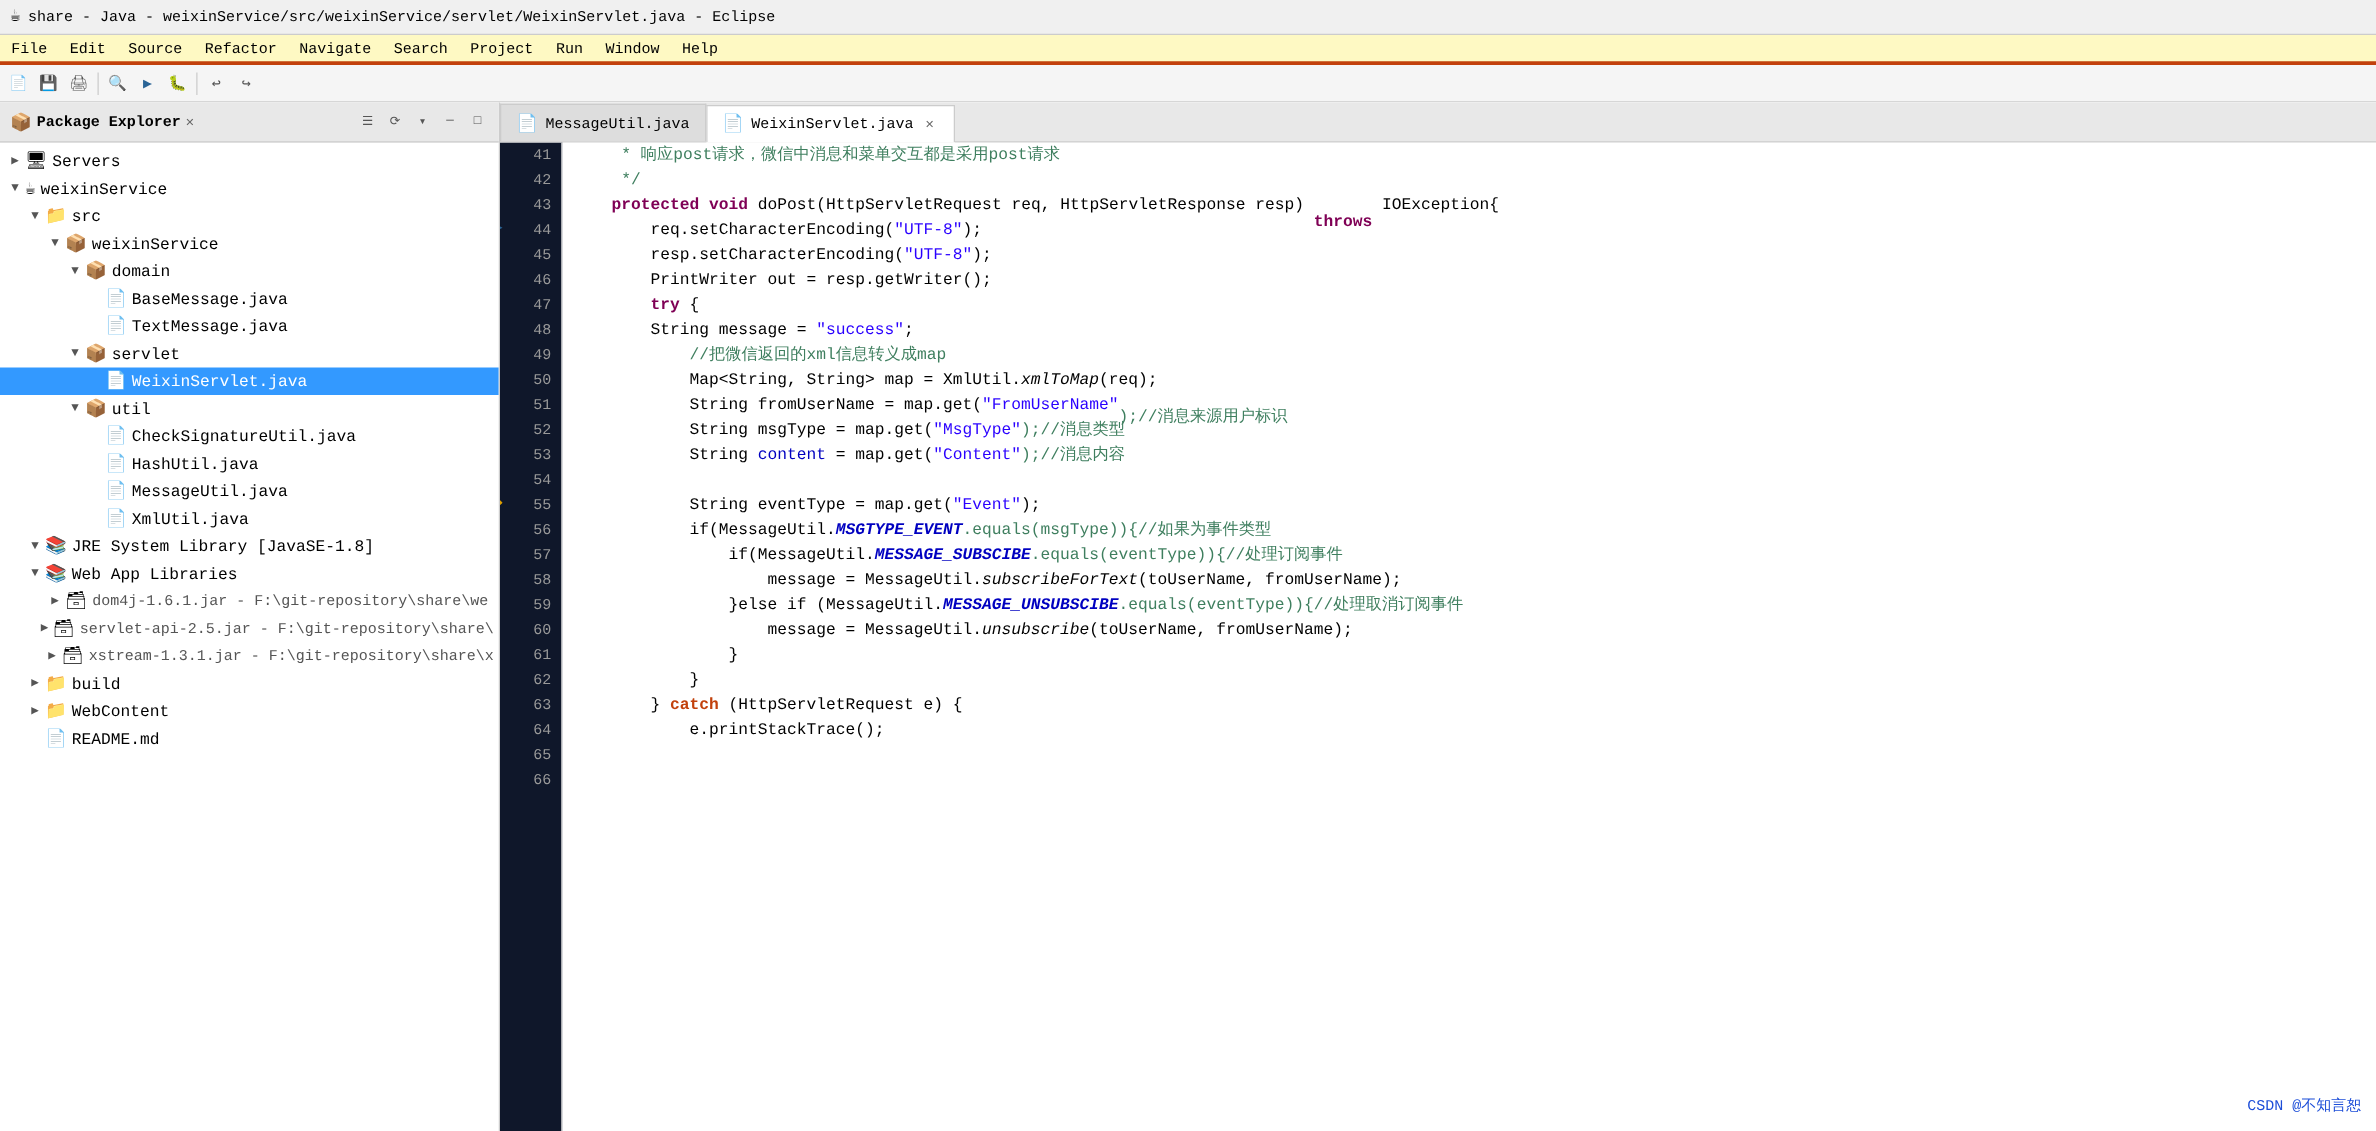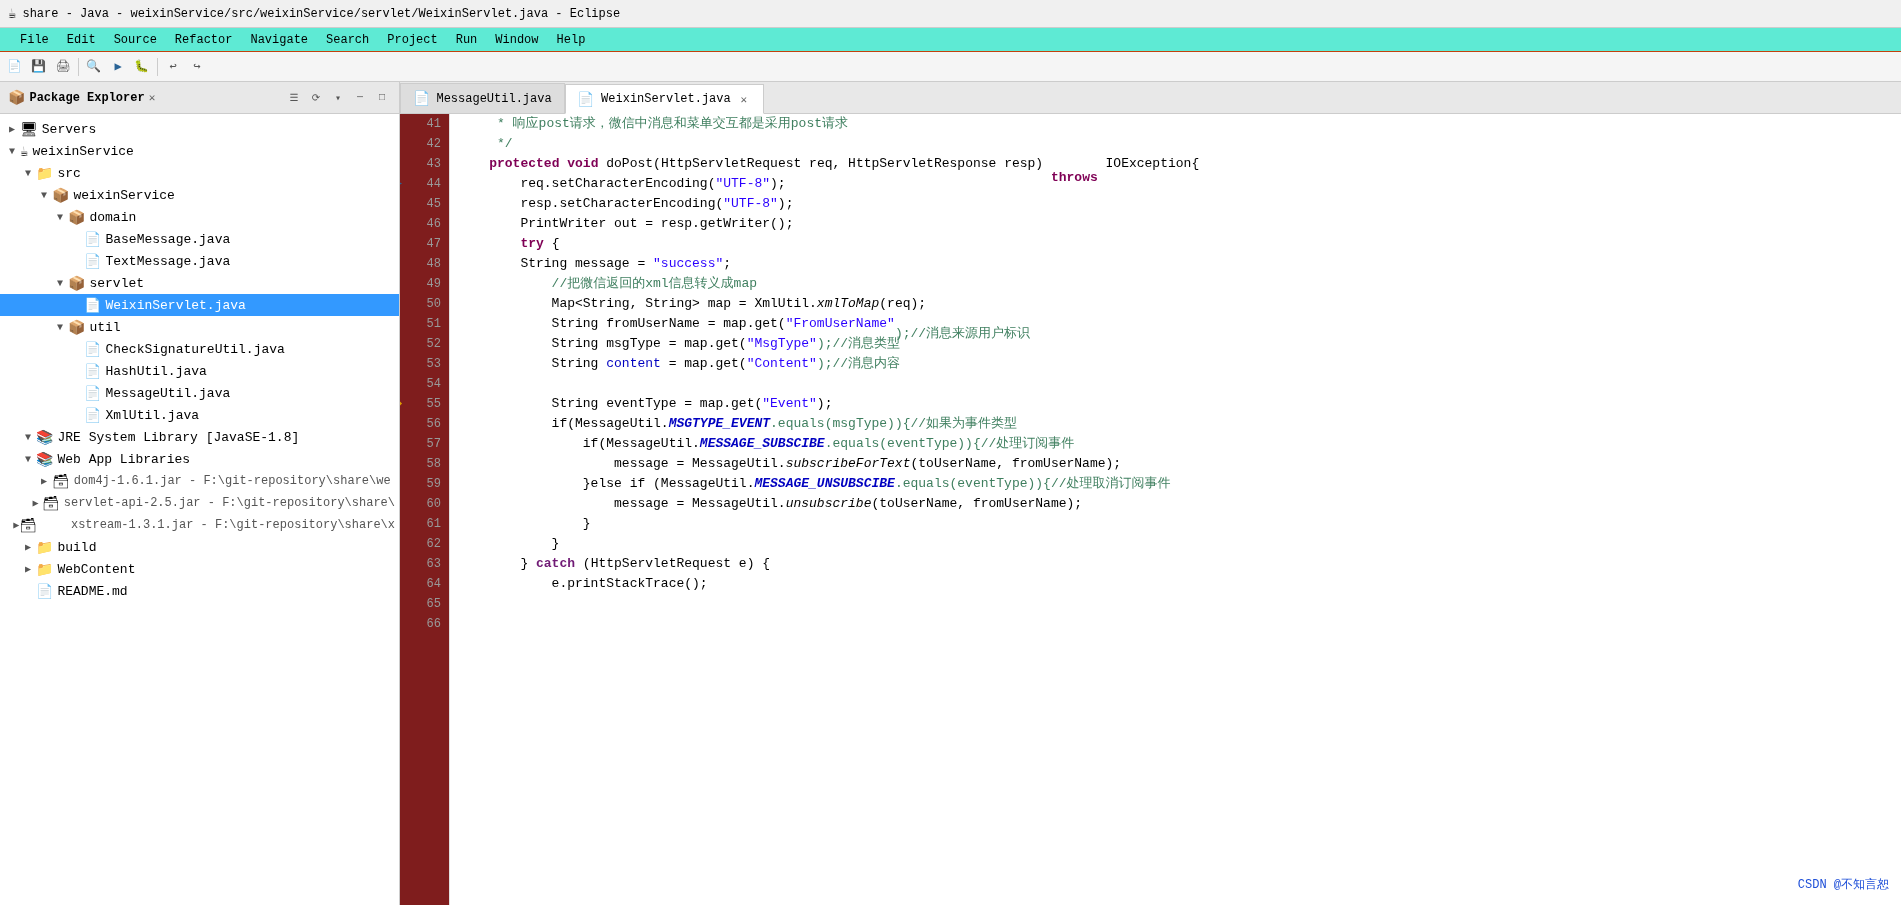--- a/index.html
+++ b/index.html
@@ -12,23 +12,23 @@
       padding: 4px 8px;
       font-size: 12px;
       display: flex;
       align-items: center;
       gap: 6px;
       height: 28px;
     }
     
     
     .menu-bar {
-      background: #5eead4;
-      border-bottom: 1px solid #c2410c;
-      padding: 2px 12px;
+      background: #fef9c3;
+      border-bottom: 3px solid #c2410c;
+      padding: 2px 1px;
       display: flex;
       gap: 2px;
       height: 24px;
       align-items: center;
     }
     .menu-item {
       padding: 2px 8px;
       font-size: 12px;
       cursor: pointer;
       color: #000;
@@ -168,21 +168,21 @@
       display: flex;
       flex: 1;
       overflow: hidden;
       font-family: 'Consolas', 'Courier New', monospace;
       font-size: 13px;
       line-height: 20px;
     }
     .line-numbers {
       width: 50px;
       min-width: 50px;
-      background: #7f1d1d;
+      background: #0f172a;
       border-right: 1px solid #e0e0e0;
       padding: 0 8px 0 4px;
       text-align: center;
       color: #999;
       overflow: hidden;
       user-select: none;
     }
     .line-number {
       height: 20px;
       display: flex;
@@ -390,21 +390,21 @@
         <div class="tree-item">
           <span class="tree-indent" style="width: 32px;"></span>
           <span class="tree-arrow">▶</span>
           <span class="tree-icon">🗃</span>
           <span class="item-text" style="font-size: 12px; color: rgb(85, 85, 85);">servlet-api-2.5.jar - F:\git-repository\share\</span>
         </div>
         <div class="tree-item">
           <span class="tree-indent" style="width: 32px;"></span>
           <span class="tree-arrow">▶</span>
           <span class="tree-icon">🗃</span>
-          <span class="item-text" style="font-size: 12px; color: rgb(85, 85, 85); margin-left: 30px;">xstream-1.3.1.jar - F:\git-repository\share\x</span>
+          <span class="item-text" style="font-size: 12px; color: rgb(85, 85, 85);">xstream-1.3.1.jar - F:\git-repository\share\x</span>
         </div>
         <div class="tree-item">
           <span class="tree-indent" style="width: 16px;"></span>
           <span class="tree-arrow">▶</span>
           <span class="tree-icon">📁</span>
           <span class="item-text">build</span>
         </div>
         <div class="tree-item">
           <span class="tree-indent" style="width: 16px;"></span>
           <span class="tree-arrow">▶</span>
@@ -479,21 +479,21 @@
           <div class="code-line"><span>            String </span><span style="color: rgb(0, 0, 192);">content</span><span> = map.get(</span><span style="color: rgb(42, 0, 255);">"Content"</span><span style="color: rgb(63, 127, 95);">);//消息内容</span></div>
           <div class="code-line"><span></span></div>
           <div class="code-line"><span>            String eventType = map.get(</span><span style="color: rgb(42, 0, 255);">"Event"</span><span>);</span></div>
           <div class="code-line"><span>            if(MessageUtil.</span><span style="color: rgb(0, 0, 192); font-style: italic; font-weight: bold;">MSGTYPE_EVENT</span><span style="color: rgb(63, 127, 95);">.equals(msgType)){//如果为事件类型</span></div>
           <div class="code-line"><span>                if(MessageUtil.</span><span style="color: rgb(0, 0, 192); font-style: italic; font-weight: bold;">MESSAGE_SUBSCIBE</span><span style="color: rgb(63, 127, 95);">.equals(eventType)){//处理订阅事件</span></div>
           <div class="code-line"><span>                    message = MessageUtil.</span><span style="font-style: italic;">subscribeForText</span><span>(toUserName, fromUserName);</span></div>
           <div class="code-line"><span>                }else if (MessageUtil.</span><span style="color: rgb(0, 0, 192); font-style: italic; font-weight: bold;">MESSAGE_UNSUBSCIBE</span><span style="color: rgb(63, 127, 95);">.equals(eventType)){//处理取消订阅事件</span></div>
           <div class="code-line"><span>                    message = MessageUtil.</span><span style="font-style: italic;">unsubscribe</span><span>(toUserName, fromUserName);</span></div>
           <div class="code-line"><span>                }</span></div>
           <div class="code-line"><span>            }</span></div>
-          <div class="code-line"><span>        } </span><span style="color: #701a75; font-weight: bold;">catch</span><span> (HttpServletRequest e) {</span></div>
+          <div class="code-line"><span>        } </span><span style="color: #c2410c; font-weight: bold;">catch</span><span> (HttpServletRequest e) {</span></div>
           <div class="code-line"><span>            e.printStackTrace();</span></div>
         </div>
     </div>
   </div>
 </div>
 
 <div class="watermark">
   <span>CSDN @不知言恕</span>
 </div>
 

